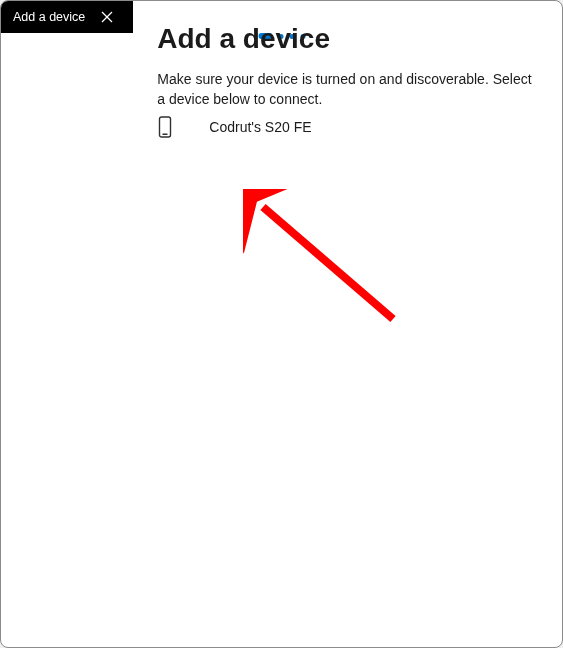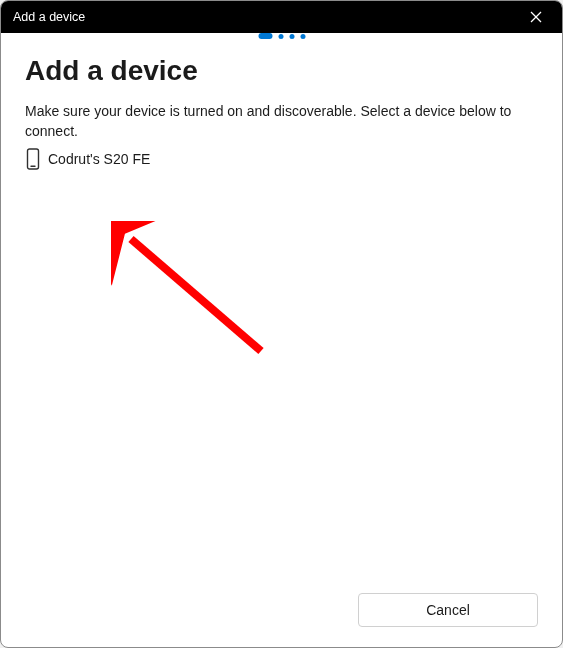--- a/index.html
+++ b/index.html
@@ -16,21 +16,21 @@
     }
     .window {
       width: 563px;
       height: 648px;
       background: #ffffff;
       border: 1px solid #8b8b8b;
       border-radius: 8px;
       overflow: hidden;
       position: relative;
       display: flex;
-      flex-direction: column;
+      flex-direction: row;
     }
     .titlebar {
       background: #000000;
       color: #ffffff;
       height: 32px;
       display: flex;
       align-items: center;
       padding-left: 12px;
       padding-right: 4px;
       justify-content: space-between;
@@ -70,21 +70,21 @@
       line-height: 1.45;
     }
     .device-list {
       flex: 1;
     }
     .device-item {
       display: flex;
       align-items: center;
       padding: 6px 0;
       cursor: pointer;
-      gap: 7px;
+      gap: 36px;
     }
     .device-icon {
       width: 16px;
       height: 22px;
       display: flex;
       align-items: center;
       justify-content: center;
     }
     .device-name {
       font-size: 14px;
@@ -173,18 +173,15 @@
 
     <svg class="arrow-annotation" width="170" height="150" viewBox="0 0 170 150">
       <defs>
         <marker id="arrowhead" markerWidth="12" markerHeight="12" refX="2" refY="6" orient="auto">
           <polygon points="0 0, 12 6, 0 12, 3 6" fill="#ff0000"></polygon>
         </marker>
       </defs>
       <line x1="150" y1="130" x2="20" y2="18" stroke="#ff0000" stroke-width="8" marker-end="url(#arrowhead)"></line>
     </svg>
 
-    <div class="footer">
-      <button class="cancel-btn">Cancel</button>
-    </div>
   </div>
 
 </div>
 
 </body></html>

